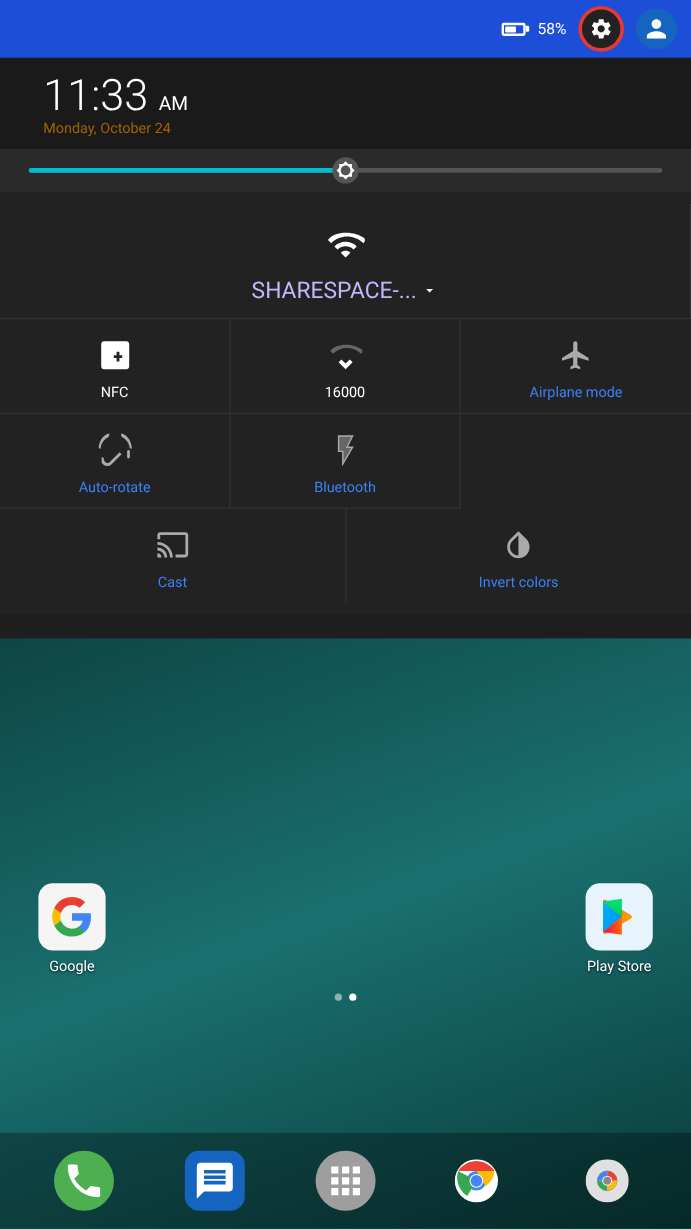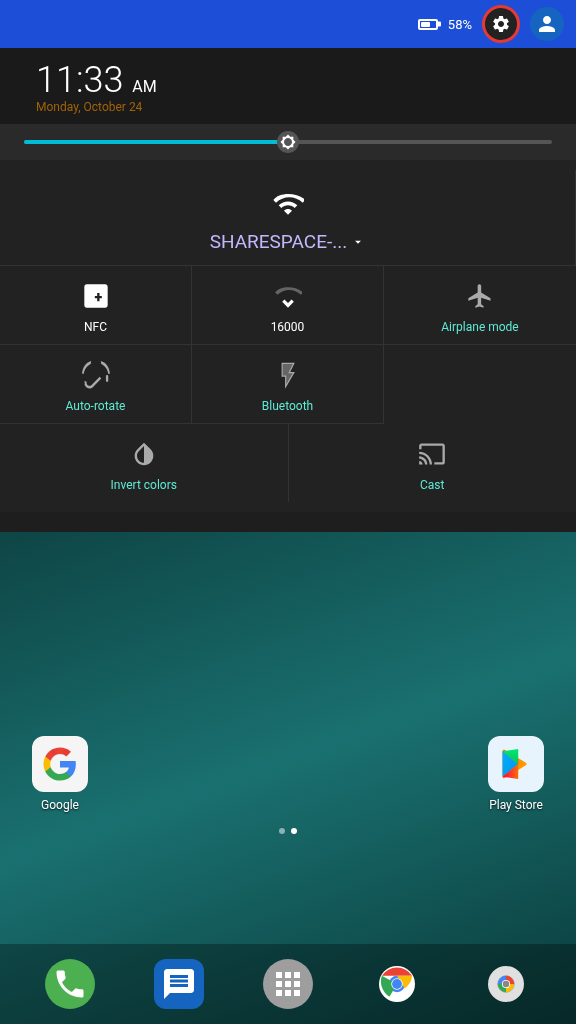--- a/index.html
+++ b/index.html
@@ -253,21 +253,21 @@
     }
     .tile-icon svg {
       width: 28px;
       height: 28px;
       fill: #aaa;
     }
     .tile-icon.active svg {
       fill: white;
     }
     .tile-text {
-      color: #5eead4;
+      color: #3b82f6;
       font-size: 12px;
       text-align: center;
     }
     .tile-text.active {
       color: white;
     }
 
     
     .bottom-tiles-row {
       display: flex;
@@ -543,32 +543,32 @@
         </div>
         <span class="tile-text">Bluetooth</span>
       </div>
 
     </div>
 
     <div class="bottom-tiles-row">
       <div class="bottom-tile">
         <div class="tile-icon">
           <svg viewBox="0 0 24 24" style="width:28px;height:28px;fill:#aaa;">
-            <path d="M17.66 7.93L12 2.27 6.34 7.93c-3.12 3.12-3.12 8.19 0 11.31C7.9 20.8 9.95 21.58 12 21.58c2.05 0 4.1-.78 5.66-2.34 3.12-3.12 3.12-8.19 0-11.31zM12 19.59c-1.6 0-3.11-.62-4.24-1.76C6.62 16.69 6 15.19 6 13.59s.62-3.11 1.76-4.24L12 5.1v14.49z"></path>
-          </svg>
-        </div>
-        <span class="tile-text">Invert colors</span>
+            <path d="M21 3H3c-1.1 0-2 .9-2 2v3h2V5h18v14h-7v2h7c1.1 0 2-.9 2-2V5c0-1.1-.9-2-2-2zM1 18v3h3c0-1.66-1.34-3-3-3zm0-4v2c2.76 0 5 2.24 5 5h2c0-3.87-3.13-7-7-7zm0-4v2c4.97 0 9 4.03 9 9h2c0-6.08-4.93-11-11-11z"></path>
+          </svg>
+        </div>
+        <span class="tile-text">Cast</span>
       </div>
       <div class="bottom-tile">
         <div class="tile-icon">
           <svg viewBox="0 0 24 24" style="width:28px;height:28px;fill:#aaa;">
-            <path d="M21 3H3c-1.1 0-2 .9-2 2v3h2V5h18v14h-7v2h7c1.1 0 2-.9 2-2V5c0-1.1-.9-2-2-2zM1 18v3h3c0-1.66-1.34-3-3-3zm0-4v2c2.76 0 5 2.24 5 5h2c0-3.87-3.13-7-7-7zm0-4v2c4.97 0 9 4.03 9 9h2c0-6.08-4.93-11-11-11z"></path>
-          </svg>
-        </div>
-        <span class="tile-text">Cast</span>
+            <path d="M17.66 7.93L12 2.27 6.34 7.93c-3.12 3.12-3.12 8.19 0 11.31C7.9 20.8 9.95 21.58 12 21.58c2.05 0 4.1-.78 5.66-2.34 3.12-3.12 3.12-8.19 0-11.31zM12 19.59c-1.6 0-3.11-.62-4.24-1.76C6.62 16.69 6 15.19 6 13.59s.62-3.11 1.76-4.24L12 5.1v14.49z"></path>
+          </svg>
+        </div>
+        <span class="tile-text">Invert colors</span>
       </div>
     </div>
 
   </div>
 </div>
 
 <div class="home-screen">
   <div class="home-icons-row">
 
     <div class="app-icon-container">

